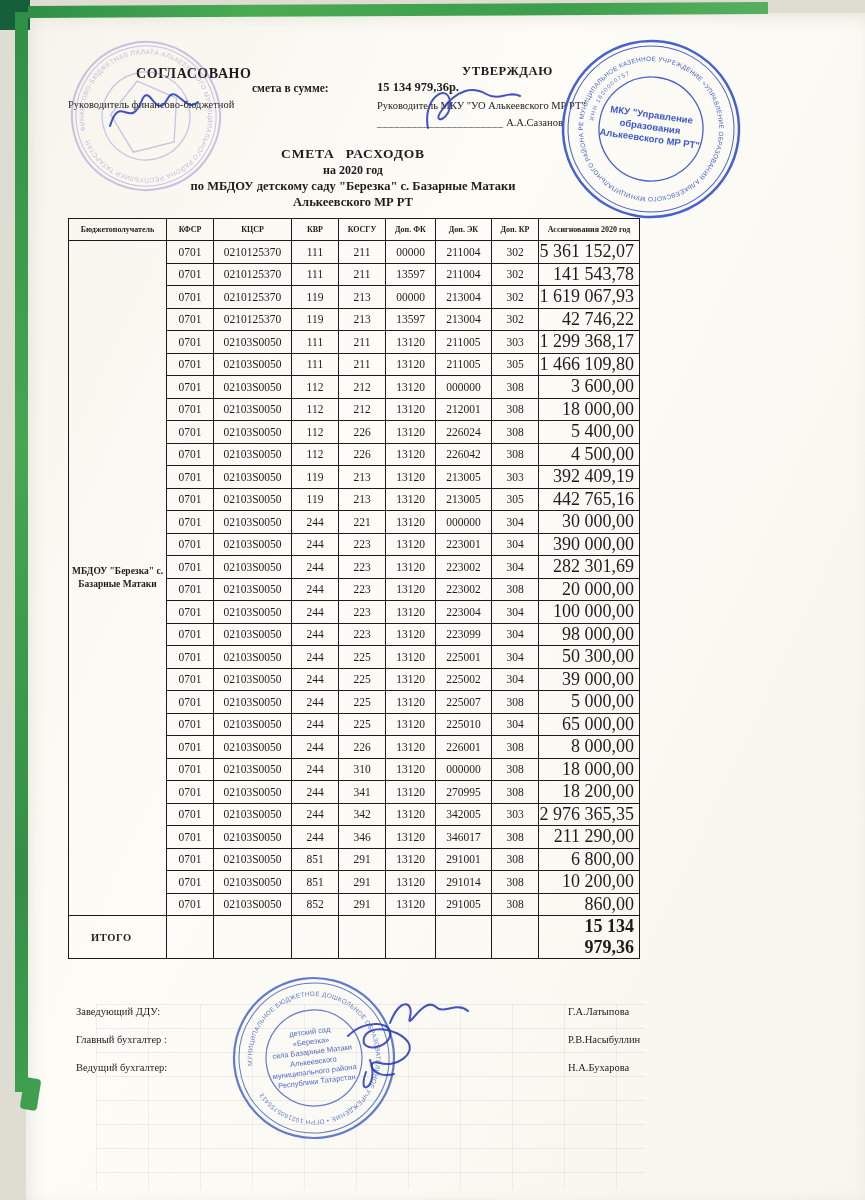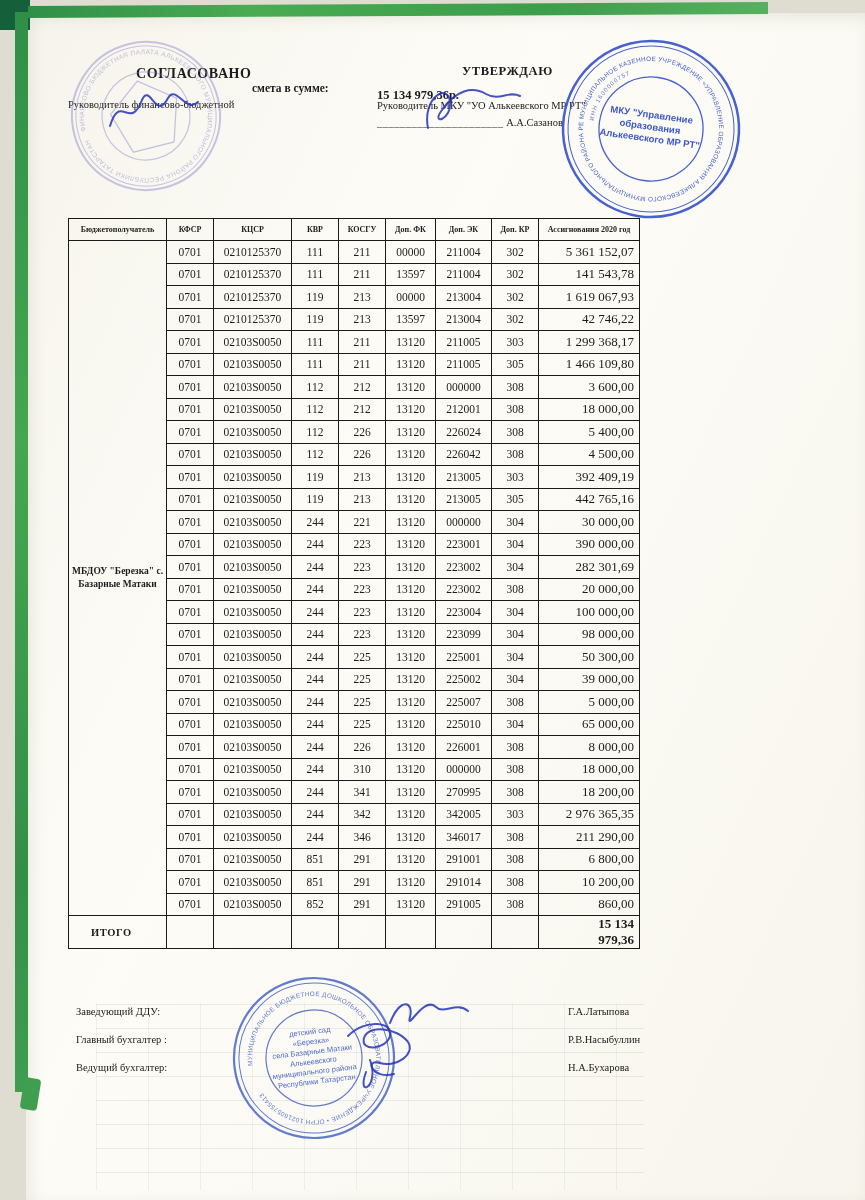--- a/index.html
+++ b/index.html
@@ -24,21 +24,21 @@
     background:linear-gradient(90deg,#2f8f47,#4aab53 30%,#3c9d4b 70%,#58b05f);
     transform:rotate(-0.3deg); }
   .strip-left { position:absolute; left:15px; top:12px; width:13px; height:1080px;
     background:linear-gradient(180deg,#2f8f47,#45a750 40%,#348f46 80%,#3f9e4f); }
   .blob-bl { position:absolute; left:22px; top:1078px; width:17px; height:32px;
     background:#3f9e4f; border-radius:4px; transform:rotate(9deg); }
 
   
   .lbl-agreed { position:absolute; left:136px; top:66px; font-size:14px; font-weight:bold; letter-spacing:.6px; }
   .lbl-sum { position:absolute; left:252px; top:82px; font-size:11.5px; font-weight:bold; }
-  .val-sum { position:absolute; left:377px; top:88px; font-size:12.5px; font-weight:bold; }
+  .val-sum { position:absolute; left:377px; top:80px; font-size:12.5px; font-weight:bold; }
   .lbl-approved { position:absolute; left:462px; top:64px; font-size:12.5px; font-weight:bold; letter-spacing:.6px; }
   .agreed-block { position:absolute; left:68px; top:96px; width:280px; font-size:10.5px; line-height:17px; }
   .approved-block { position:absolute; left:377px; top:97px; width:280px; font-size:10.5px; line-height:17px; }
   .uline { letter-spacing:.5px; }
 
   
   .title { position:absolute; left:66px; top:145px; width:574px; text-align:center; font-weight:bold; }
   .t1 { font-size:13.5px; word-spacing:7px; letter-spacing:.8px; line-height:17px; }
   .t2 { font-size:12px;  line-height:16px; }
   .t3 { font-size:12.5px; line-height:16px; }
@@ -46,21 +46,21 @@
 
   
   .budget-table {
     position:absolute; left:68px; top:218px; width:571px;
     border-collapse:collapse; table-layout:fixed;
     font-size:11.5px;
   }
   .budget-table th, .budget-table td { border:1px solid #1a1a1a; overflow:hidden; }
   .budget-table th { font-size:8px; font-weight:bold; padding:3px 1px; height:22px; text-align:center;margin-left:33px; }
   .budget-table tbody td { height:22.5px; text-align:center; }
-  .budget-table .c7 { text-align:right; padding-right:5px; font-size:13px;margin-top:28px; }
+  .budget-table .c7 { text-align:right; padding-right:5px; font-size:18px;margin-top:28px; }
   .recipient-cell { font-weight:bold; font-size:9.5px; white-space:pre-line; text-align:center; vertical-align:middle; line-height:13px; }
   .col-w0{width:98px}.col-w1{width:47px}.col-w2{width:78px}.col-w3{width:47px}.col-w4{width:47px}
   .col-w5{width:50px}.col-w6{width:56px}.col-w7{width:47px}.col-w8{width:101px}
   .total-row td { height:25px; font-weight:bold;padding-left:22px; }
   .total-label { text-align:left; padding-left:5px; font-size:10.5px; letter-spacing:.6px; }
   .total-value { font-size:12px; }
 
   
   .ghost {
     position:absolute; left:96px; top:1004px; width:548px; height:186px;
@@ -112,20 +112,26 @@
   </div>
 
   <div class="approved-block">
     <div>Руководитель МКУ "УО Алькеевского МР РТ"</div>
     <div>
       <span class="uline">______________________</span>
       <span>А.А.Сазанов</span>
     </div>
   </div>
 
+  <div class="title">
+    <div class="t1">СМЕТА РАСХОДОВ</div>
+    <div class="t2">на 2020 год</div>
+    <div class="t3">по МБДОУ детскому саду "Березка" с. Базарные Матаки</div>
+    <div class="t4">Алькеевского МР РТ</div>
+  </div>
 
   <table class="budget-table">
     <colgroup>
       <col class="col-w0">
         <col class="col-w1">
         <col class="col-w2">
         <col class="col-w3">
         <col class="col-w4">
       <col class="col-w5">
         <col class="col-w6">

